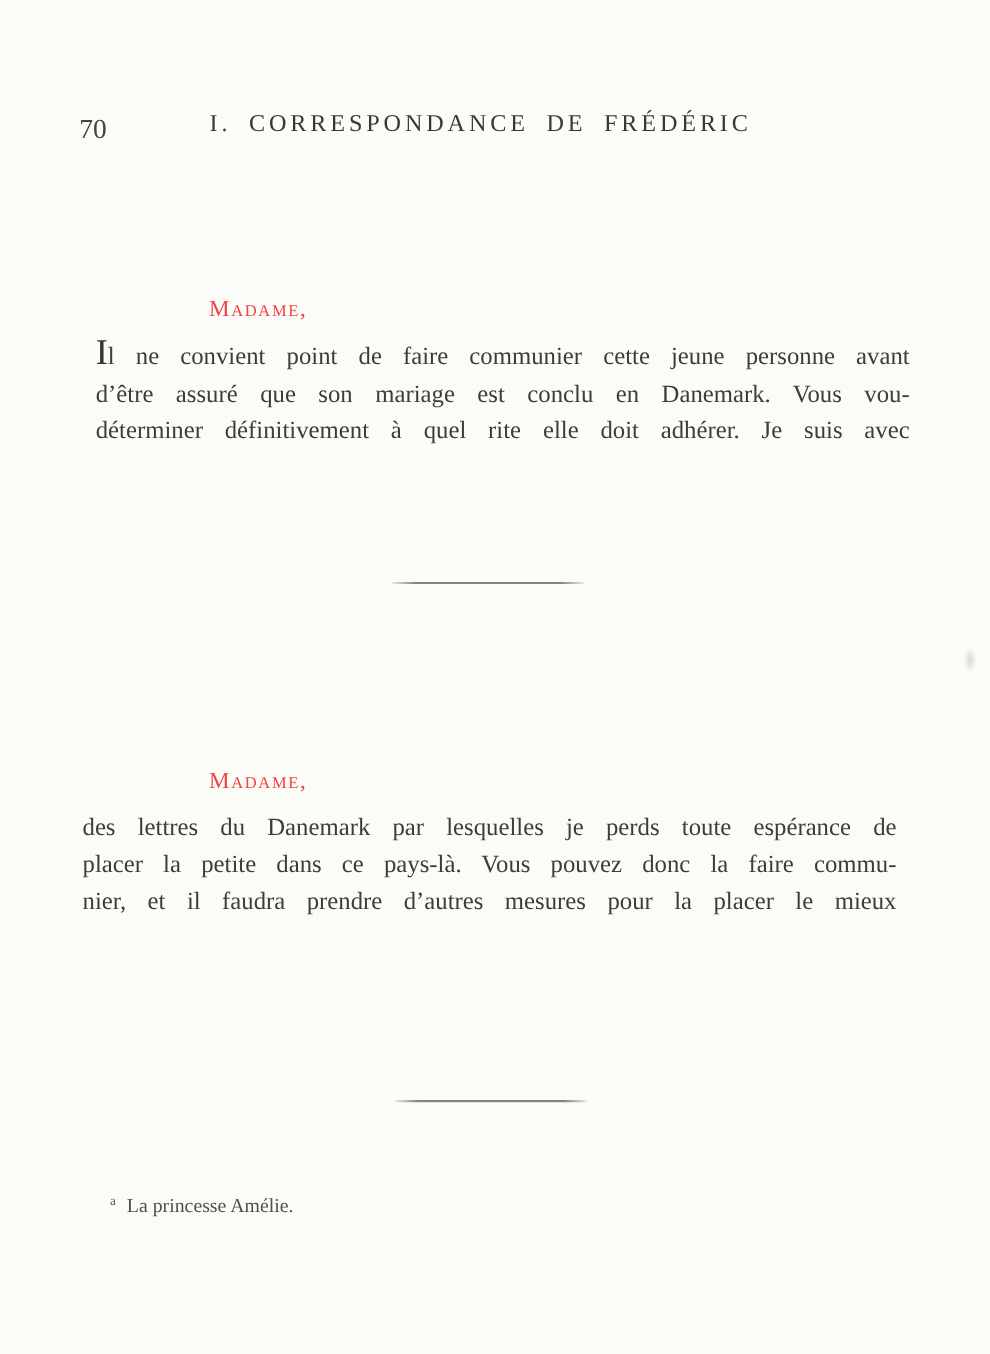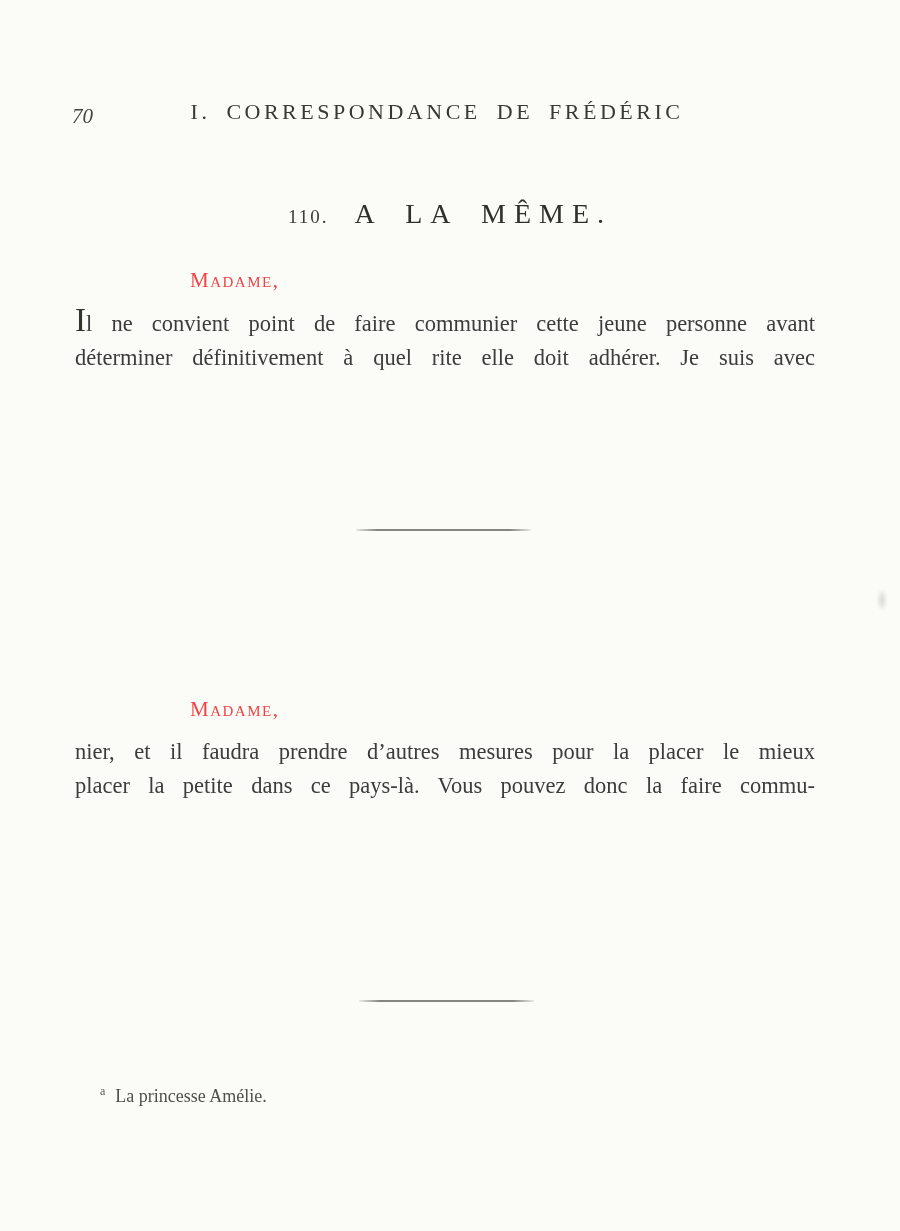--- a/index.html
+++ b/index.html
@@ -14,23 +14,22 @@
     margin: 0 auto;
     background: #fbfcf8;
     overflow: hidden;
     font-family: "Liberation Serif", "DejaVu Serif", serif;
     color: #3c3c3c;
   }
   .page-number {
     position: absolute;
     left: 72px;
     top: 104px;
-    font-size: 21px;
+    font-size: 25px;
     color: #44443f;
-    font-style: italic;
   }
   .running-header {
     position: absolute;
     left: 0;
     right: 0;
     top: 99px;
     text-align: center;
     transform: translateX(-13px);
     font-size: 22px;
     letter-spacing: 3.5px;
@@ -68,21 +67,21 @@
     color: #ef4444;
   }
   .salutation-1 { top: 268px; }
   .salutation-2 { top: 697px; }
   .para {
     position: absolute;
     left: 75px;
     width: 740px;
     font-size: 22.5px;
   }
-  .para-1 { top: 307px; }
+  .para-1 { top: 307px; margin-left: 12px; }
   .para-2 { top: 735px; }
   .bline {
     height: 33.5px;
     line-height: 33.5px;
     text-align: justify;
     text-align-last: justify;
     white-space: nowrap;
   }
   .bline.last {
     text-align-last: left;
@@ -134,37 +133,38 @@
   }
 </style>
 </head>
 <body>
 
 <div class="page">
 
   <div class="page-number">70</div>
   <div class="running-header">I. CORRESPONDANCE DE FRÉDÉRIC</div>
 
-  <div class="heading heading-1"><span class="hnum">110.</span><span class="htitle">A LA MÊME.</span></div>
 
   <div class="salutation salutation-1">Madame,</div>
 
   <div class="para para-1">
     <div class="bline"><span class="dropcap">I</span><span>l ne convient point de faire communier cette jeune personne avant</span></div>
+    <div class="bline">d’être assuré que son mariage est conclu en Danemark. Vous vou-</div>
     <div class="bline">déterminer définitivement à quel rite elle doit adhérer. Je suis avec</div>
   </div>
 
   <div class="divider divider-1"></div>
 
 
   <div class="salutation salutation-2">Madame,</div>
 
   <div class="para para-2">
+    <div class="bline">des lettres du Danemark par lesquelles je perds toute espérance de</div>
+    <div class="bline">placer la petite dans ce pays-là. Vous pouvez donc la faire commu-</div>
     <div class="bline">nier, et il faudra prendre d’autres mesures pour la placer le mieux</div>
-    <div class="bline">placer la petite dans ce pays-là. Vous pouvez donc la faire commu-</div>
   </div>
 
   <div class="divider divider-2"></div>
 
   <div class="footnote"><span class="fn-marker">a</span><span>La princesse Amélie.</span></div>
 
   <div class="scan-artifact"></div>
 
 </div>
 

